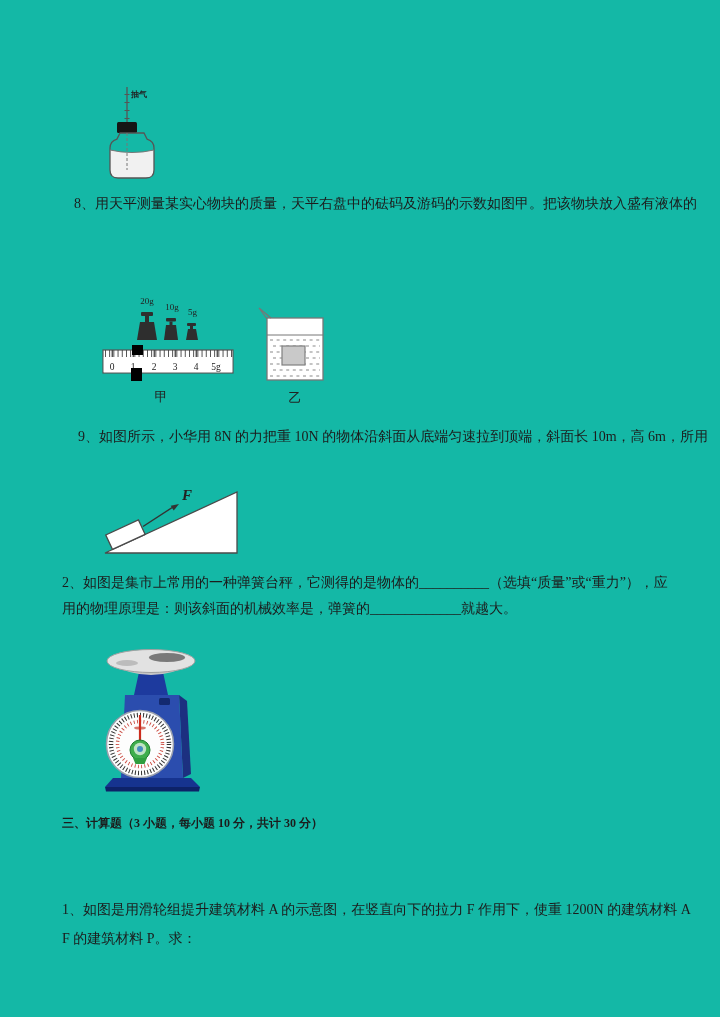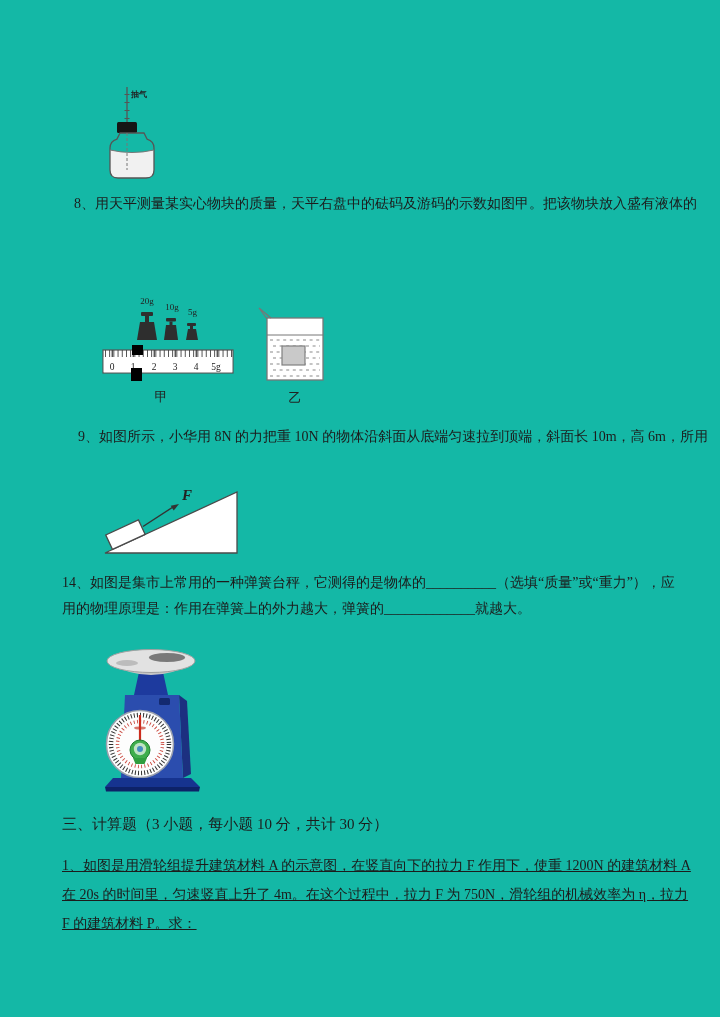--- a/index.html
+++ b/index.html
@@ -1,20 +1,20 @@
 <!DOCTYPE html>
 <html><head>
 <meta charset="utf-8">
 <style>
   html,body{margin:0;padding:0;background:#ffffff;}
   .page{position:relative;width:720px;height:1017px;background:#14b8a6;overflow:hidden;
         font-family:"Liberation Serif","DejaVu Serif",serif;color:#1c1c1c;}
   .para{position:absolute;font-size:14px;line-height:28px;white-space:nowrap;}
   .line{white-space:nowrap;}
-  .sec-title{position:absolute;font-size:15px;font-weight:normal;white-space:nowrap;}
+  .sec-title{position:absolute;font-size:12px;font-weight:bold;white-space:nowrap;}
   sub.sm{font-size:8px;}
   sup.sm{font-size:9px;}
   sup.xs{font-size:7px;}
   .rho{font-style:italic;font-size:15px;}
   .blank{letter-spacing:0;}
   svg{position:absolute;display:block;}
   svg text{font-family:"Liberation Serif","DejaVu Serif",serif;fill:#222222;}
 </style>
 </head>
 <body>
@@ -107,22 +107,22 @@
       <rect x="6" y="-16" width="36" height="16" fill="#ffffff" stroke="#4a4a4a" stroke-width="1.3"></rect>
     </g>
     <g>
       <line x1="50" y1="45.5" x2="80" y2="26" stroke="#333333" stroke-width="1.4"></line>
       <polygon points="86,23 80.7,29.6 77.7,24.8" fill="#333333"></polygon>
     </g>
     <text x="89" y="19" font-size="15" font-style="italic" font-weight="bold" fill="#2c2c2c">F</text>
   </svg>
 
   <div class="para" style="left:62px;top:570px;line-height:26px;">
-    <div class="line"><span>14、如图是集市上常用的一种弹簧台秤，它测得的是物体的</span><span class="blank">__________</span><span>（选填“质量”或“重力”），应</span></div>
-    <div class="line"><span>用的物理原理是：作用在弹簧上的外力越大，弹簧的</span><span class="blank">_____________</span><span>就越大。</span></div>
+    <div class="line"><span>2、如图是集市上常用的一种弹簧台秤，它测得的是物体的</span><span class="blank">__________</span><span>（选填“质量”或“重力”），应</span></div>
+    <div class="line"><span>用的物理原理是：则该斜面的机械效率是，弹簧的</span><span class="blank">_____________</span><span>就越大。</span></div>
   </div>
 
   <svg style="left:95px;top:638px;" width="135" height="155" viewBox="0 0 135 155">
     <polygon points="44,34 68,34 73,57 39,57" fill="#1d3a9e"></polygon>
     <g>
       <path d="M12,24 Q56,50 100,24 Z" fill="#c6c6c6"></path>
       <ellipse cx="56" cy="23" rx="44" ry="11.5" stroke="#a0a0a0" stroke-width="1" fill="#e2e2e2"></ellipse>
       <ellipse cx="72" cy="19.5" rx="18" ry="4.5" fill="#555555" opacity="0.75"></ellipse>
       <ellipse cx="32" cy="25" rx="11" ry="3" fill="#bcbcbc"></ellipse>
     </g>
@@ -144,19 +144,18 @@
       <polygon points="38,120 52,120 49.5,126 40.5,126" fill="#2f9e3f"></polygon>
     </g>
     <g>
       <polygon points="18,140 96,140 105,149 10,149" fill="#16338f"></polygon>
       <polygon points="10,149 105,149 104,153.5 11,153.5" fill="#0d2268"></polygon>
     </g>
   </svg>
 
   <div class="sec-title" style="left:62px;top:815px;">三、计算题（3 小题，每小题 10 分，共计 30 分）</div>
 
-  <div class="para" style="left:62px;top:851px;line-height:29px;text-decoration:underline;">
+  <div class="para" style="left:62px;top:895px;line-height:29px;">
     <div class="line">1、如图是用滑轮组提升建筑材料 A 的示意图，在竖直向下的拉力 F 作用下，使重 1200N 的建筑材料 A</div>
-    <div class="line">在 20s 的时间里，匀速竖直上升了 4m。在这个过程中，拉力 F 为 750N，滑轮组的机械效率为 η，拉力</div>
     <div class="line">F 的建筑材料 P。求：</div>
   </div>
 
 </div>
 
 </body></html>

